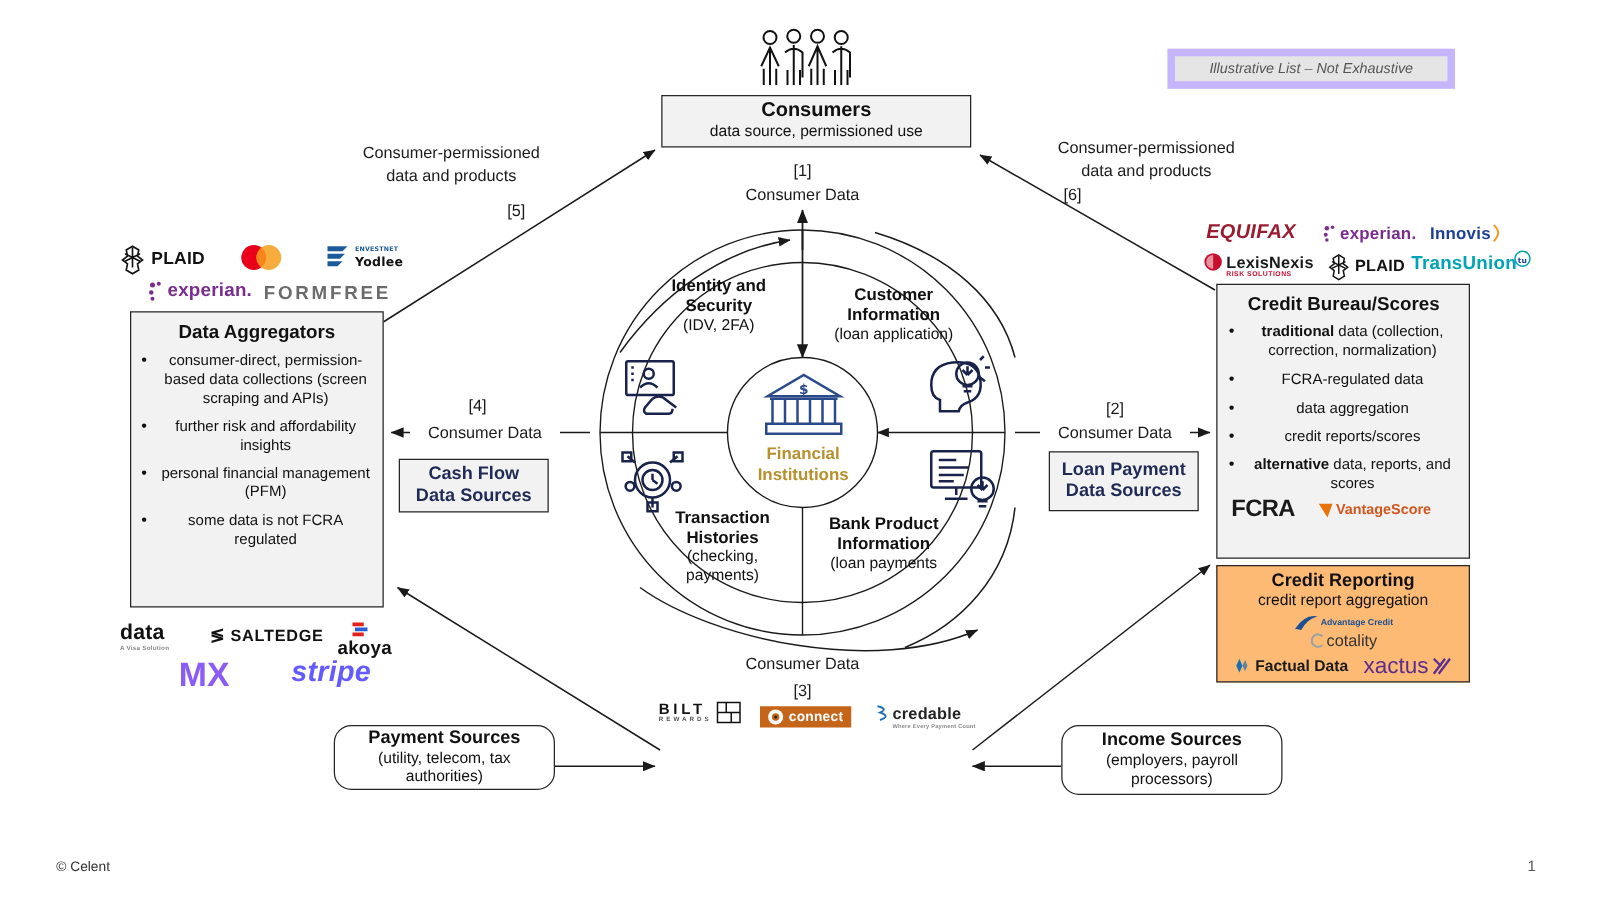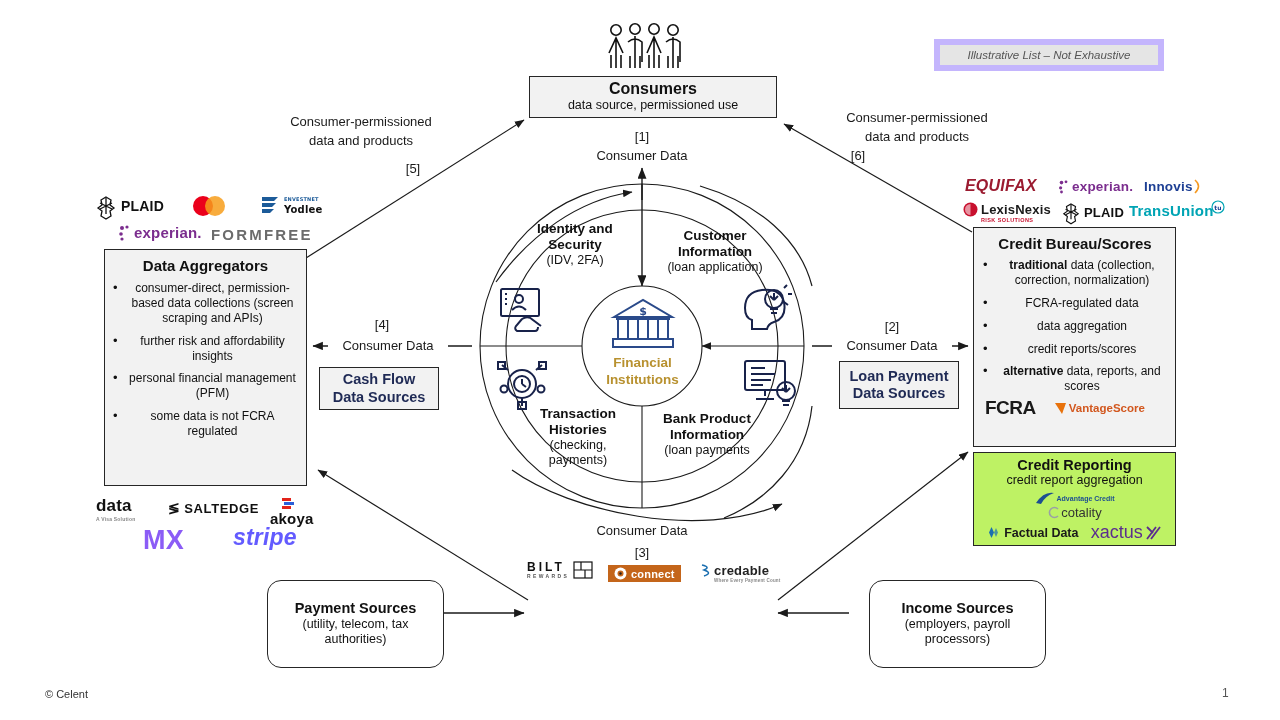--- a/index.html
+++ b/index.html
@@ -10,21 +10,21 @@
   }
   .stage{position:absolute;inset:0;}
   .abs{position:absolute;}
 
   
   .box{
     box-sizing:border-box;border:1.3px solid #262626;background:#f2f2f2;
     display:flex;flex-direction:column;align-items:center;justify-content:center;
     text-align:center;
   }
-  .box-white{background:#bef264;}
+  .box-white{background:#fdba74;}
   .rounded{border-radius:14px;background:#fff;}
 
   
   .lbl{font-size:13px;color:#1a1a1a;text-align:center;line-height:1.25;}
   .num{font-size:13px;color:#1a1a1a;text-align:center;}
 
   
   #consumers-box{left:529px;top:76px;width:248px;height:42px;}
   #consumers-box .t1{font-size:16px;font-weight:bold;line-height:1.05;}
   #consumers-box .t2{font-size:12.5px;line-height:1.15;}
@@ -45,22 +45,22 @@
   }
   ul.bullets li:before{content:"•";position:absolute;left:2px;top:-1px;font-size:13px;}
   ul.bullets li b{font-weight:bold;}
 
   
   #cashflow-box{left:319px;top:367px;width:120px;height:43px;}
   #loanpay-box{left:839px;top:361px;width:120px;height:48px;}
   .nvy{color:#1f2a55;font-weight:bold;font-size:14.5px;line-height:1.2;}
 
   
-  #payment-box{left:267px;top:580px;width:177px;height:88px;}
-  #income-box{left:849px;top:580px;width:177px;height:88px;margin-left:20px;}
+  #payment-box{left:267px;top:580px;width:177px;height:52px;}
+  #income-box{left:849px;top:580px;width:177px;height:56px;}
   #altdata-box{left:528px;top:592px;width:246px;height:42px;}
   #altdata-box .t1{font-size:15.5px;font-weight:bold;line-height:1.05;}
   #altdata-box .t2{font-size:12.5px;line-height:1.15;}
   .rb-title{font-size:14.5px;font-weight:bold;line-height:1.15;}
   .rb-sub{font-size:12.5px;line-height:1.22;}
 
   
   #disclaimer{left:934px;top:39px;width:218px;height:20px;border:6px solid #c4b5fd;background:#e5e5e5;
     display:flex;align-items:center;justify-content:center;
     font-style:italic;font-size:11.5px;color:#555;}

